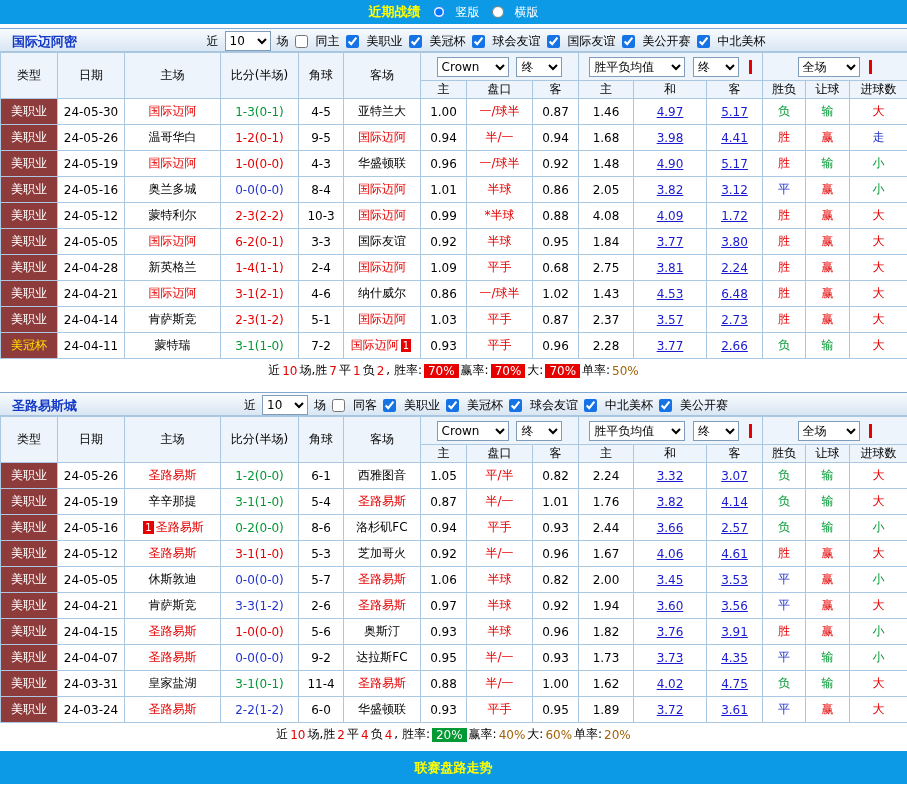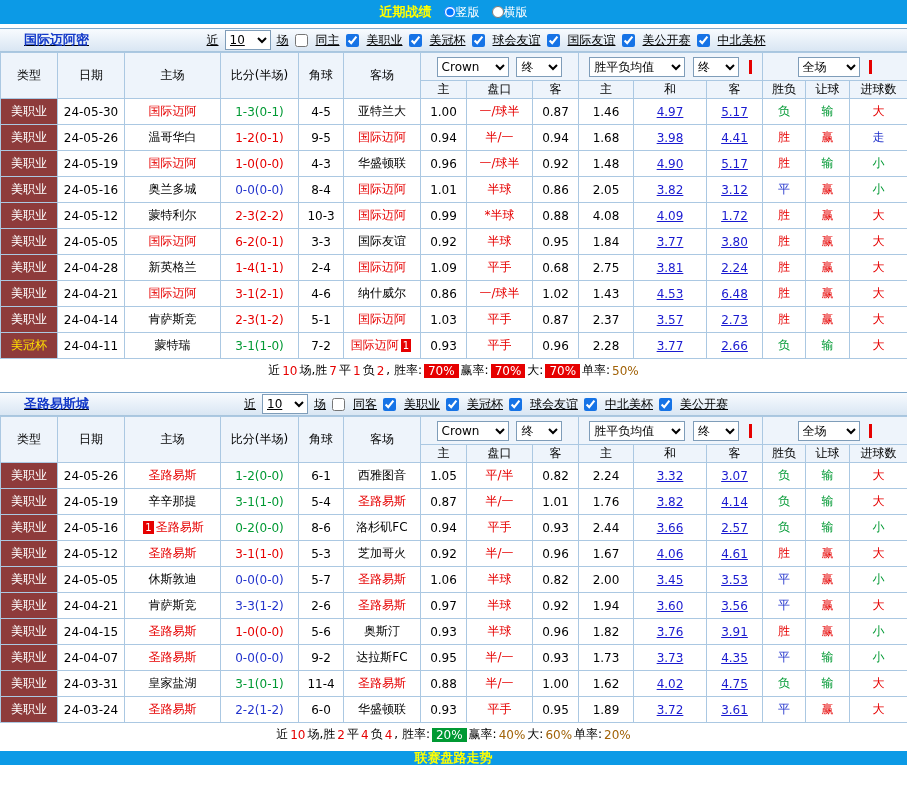--- a/index.html
+++ b/index.html
@@ -1,26 +1,26 @@
 <!DOCTYPE html>
 <html><head>
 <meta charset="utf-8">
 <style>
   * { box-sizing: border-box; }
   html,body { margin:0; padding:0; }
   body { width:907px; background:#fff; font-family:"DejaVu Sans","Liberation Sans",sans-serif; font-size:12px; color:#000; }
 
   .topbar { height:24px; background:#0c9ae6; display:flex; align-items:center; justify-content:center; gap:12px; }
   .tb-title { color:#ffff00; font-weight:bold; font-size:13px; }
-  .tb-radio { color:#fff; display:flex; align-items:center; gap:0; cursor:pointer; }
+  .tb-radio { color:#fff; display:flex; align-items:center; gap:11px; cursor:pointer; }
   .tb-radio input { margin:0; width:12px; height:12px; }
 
   .section { margin-top:4px; }
   .section.second { margin-top:10px; }
-  .secbar { height:24px; background:linear-gradient(#f8fbfe,#d9e6f3); border-top:1px solid #7fa8cc; border-bottom:1px solid #a9c6de; display:flex; align-items:center; padding:0 24px;text-decoration:underline; }
+  .secbar { height:24px; background:linear-gradient(#f8fbfe,#d9e6f3); border-top:1px solid #7fa8cc; border-bottom:1px solid #a9c6de; display:flex; align-items:flex-end; padding:0 12px; }
   .team-name { color:#1238c8; font-weight:bold; font-size:13px; white-space:nowrap; cursor:pointer; }
   .filters { flex:1; display:flex; align-items:center; justify-content:center; gap:6px; white-space:nowrap; }
   .fchk { display:flex; align-items:center; gap:8px; cursor:pointer; }
   .fchk input { width:13px; height:13px; margin:0; accent-color:#1673e6; }
   select { height:20px; font-size:12px; border:1px solid #7f9db9; background:#fff; font-family:inherit; }
   .sel-count { width:46px; }
   .sel-company { width:72px; }
   .sel-final { width:46px; margin-left:4px; }
   .sel-europe { width:96px; }
   .sel-scope { width:62px; }
@@ -43,21 +43,21 @@
   td.teamcell { cursor:pointer; }
 
   .summary { height:23px; display:flex; align-items:center; justify-content:center; }
   .summary span { margin:0 1px; }
   .sr { color:#e60000; } .sb { color:#a16207; }
   .sboxr { background:#e60000; color:#fff; padding:0 4px; margin:0 3px; }
   .sboxg { background:#009933; color:#fff; padding:0 4px; margin:0 3px; }
 
   .redbar { display:inline-block; width:3px; height:14px; background:#e60000; margin-left:6px; vertical-align:middle; }
 
-  .bottombar { margin-top:5px; height:14px; background:#0c9ae6; display:flex; align-items:center; justify-content:center; color:#ffff00; font-weight:bold; font-size:13px; }
+  .bottombar { margin-top:5px; height:33px; background:#0c9ae6; display:flex; align-items:center; justify-content:center; color:#ffff00; font-weight:bold; font-size:13px; }
 </style>
 </head>
 <body>
 
 <div class="topbar">
   <span class="tb-title">近期战绩</span>
   <label class="tb-radio">
     <input type="radio" name="layout" checked="" style="">
     <span>竖版</span>
   </label>

